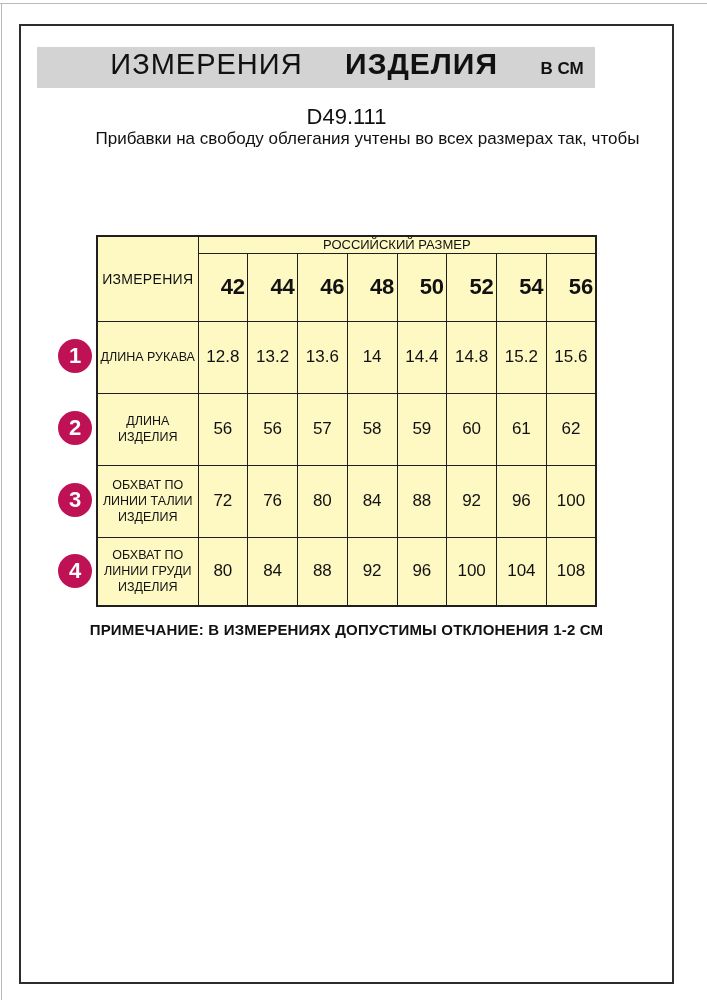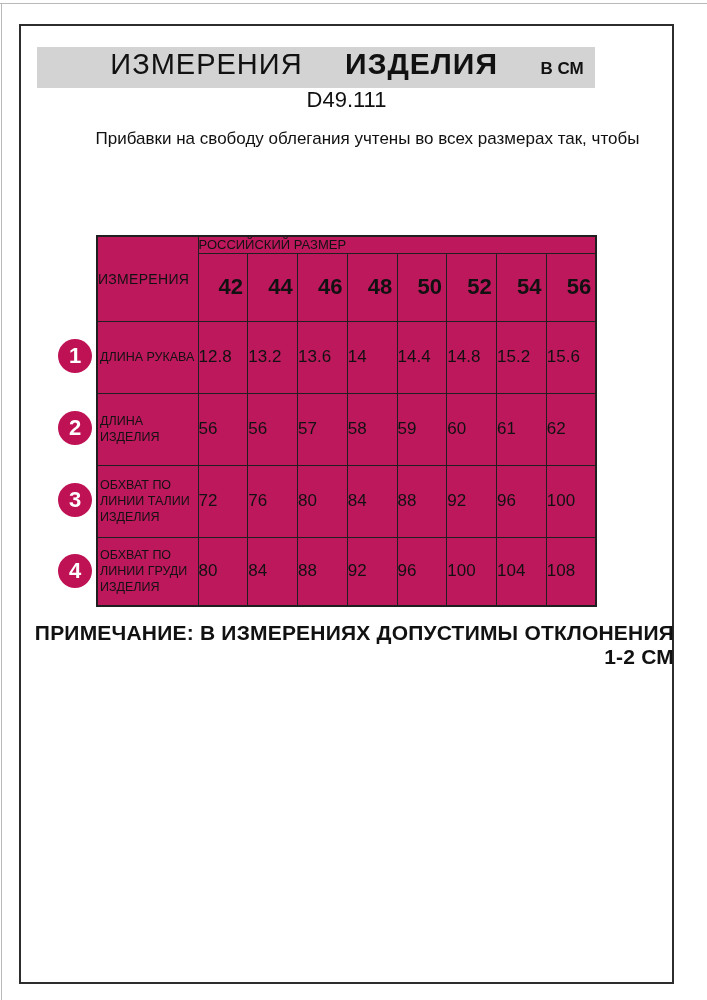--- a/index.html
+++ b/index.html
@@ -13,51 +13,51 @@
     border:2px solid #2d2d2d; background:#ffffff; }
 
   .title-bar { position:absolute; left:37px; top:47px; width:558px; height:41px;
     background:#d3d3d3; text-align:center; line-height:41px; white-space:nowrap;
     padding-left:62px; }
   .title-bar span { display:inline-block; vertical-align:baseline; line-height:normal; }
   .title-regular { font-size:29px; font-weight:400; letter-spacing:1px; }
   .title-bold { font-size:30px; font-weight:700; margin-left:38px; letter-spacing:1px; }
   .title-units { font-size:17px; font-weight:600; margin-left:38px; }
 
-  .article { position:absolute; left:19px; top:87px; width:655px; text-align:center;
+  .article { position:absolute; left:19px; top:104px; width:655px; text-align:center;
     font-size:22px; font-weight:400; }
   .description { position:absolute; left:19px; top:127px; width:697px; text-align:center;
     font-size:17px; line-height:24px; font-weight:400; }
 
   table.size-table { position:absolute; left:96px; top:235px; width:499px;
     border-collapse:collapse; table-layout:fixed; border:2px solid #1f1f1f; }
-  table.size-table td { border:1.5px solid #1f1f1f; vertical-align:middle;
-    background:#be185d; overflow:hidden; }
+  table.size-table td { border:1.5px solid #1f1f1f; text-align:center; vertical-align:middle;
+    background:#fef9c3; overflow:hidden; }
   col.c-label { width:101px; }
   col.c-size  { width:49.75px; }
   tr.r-group  { height:17px; }
   tr.r-sizes  { height:68px; }
   tr.r-data   { height:72px; }
   tr.r-data-last { height:69px; }
   td.corner-cell { font-size:14px; letter-spacing:0.3px; }
   td.group-cell  { font-size:13px; line-height:14px; padding:0; }
   td.size-cell   { font-size:22px; font-weight:700;padding-left:20px; }
   td.label-cell  { font-size:12.5px; line-height:16px; padding:2px; }
   td.value-cell  { font-size:17px; }
 
   .marker { position:absolute; left:58px; width:34px; height:34px; border-radius:50%;
     background:#bf1255; color:#ffffff; font-size:22px; font-weight:700;
     display:flex; align-items:center; justify-content:center; }
   .marker-1 { top:339px; }
   .marker-2 { top:411px; }
   .marker-3 { top:483px; }
   .marker-4 { top:554px; }
 
-  .note { position:absolute; left:19px; top:621px; width:655px; text-align:right;
-    font-size:21px; font-weight:700; letter-spacing:0.2px; }
+  .note { position:absolute; left:19px; top:621px; width:655px; text-align:center;
+    font-size:15px; font-weight:700; letter-spacing:0.2px; }
 </style>
 </head>
 <body>
 
 <div class="hairline-top"></div>
 <div class="hairline-left"></div>
 <div class="page-frame"></div>
 
 <div class="title-bar">
   <span class="title-regular">ИЗМЕРЕНИЯ</span>

